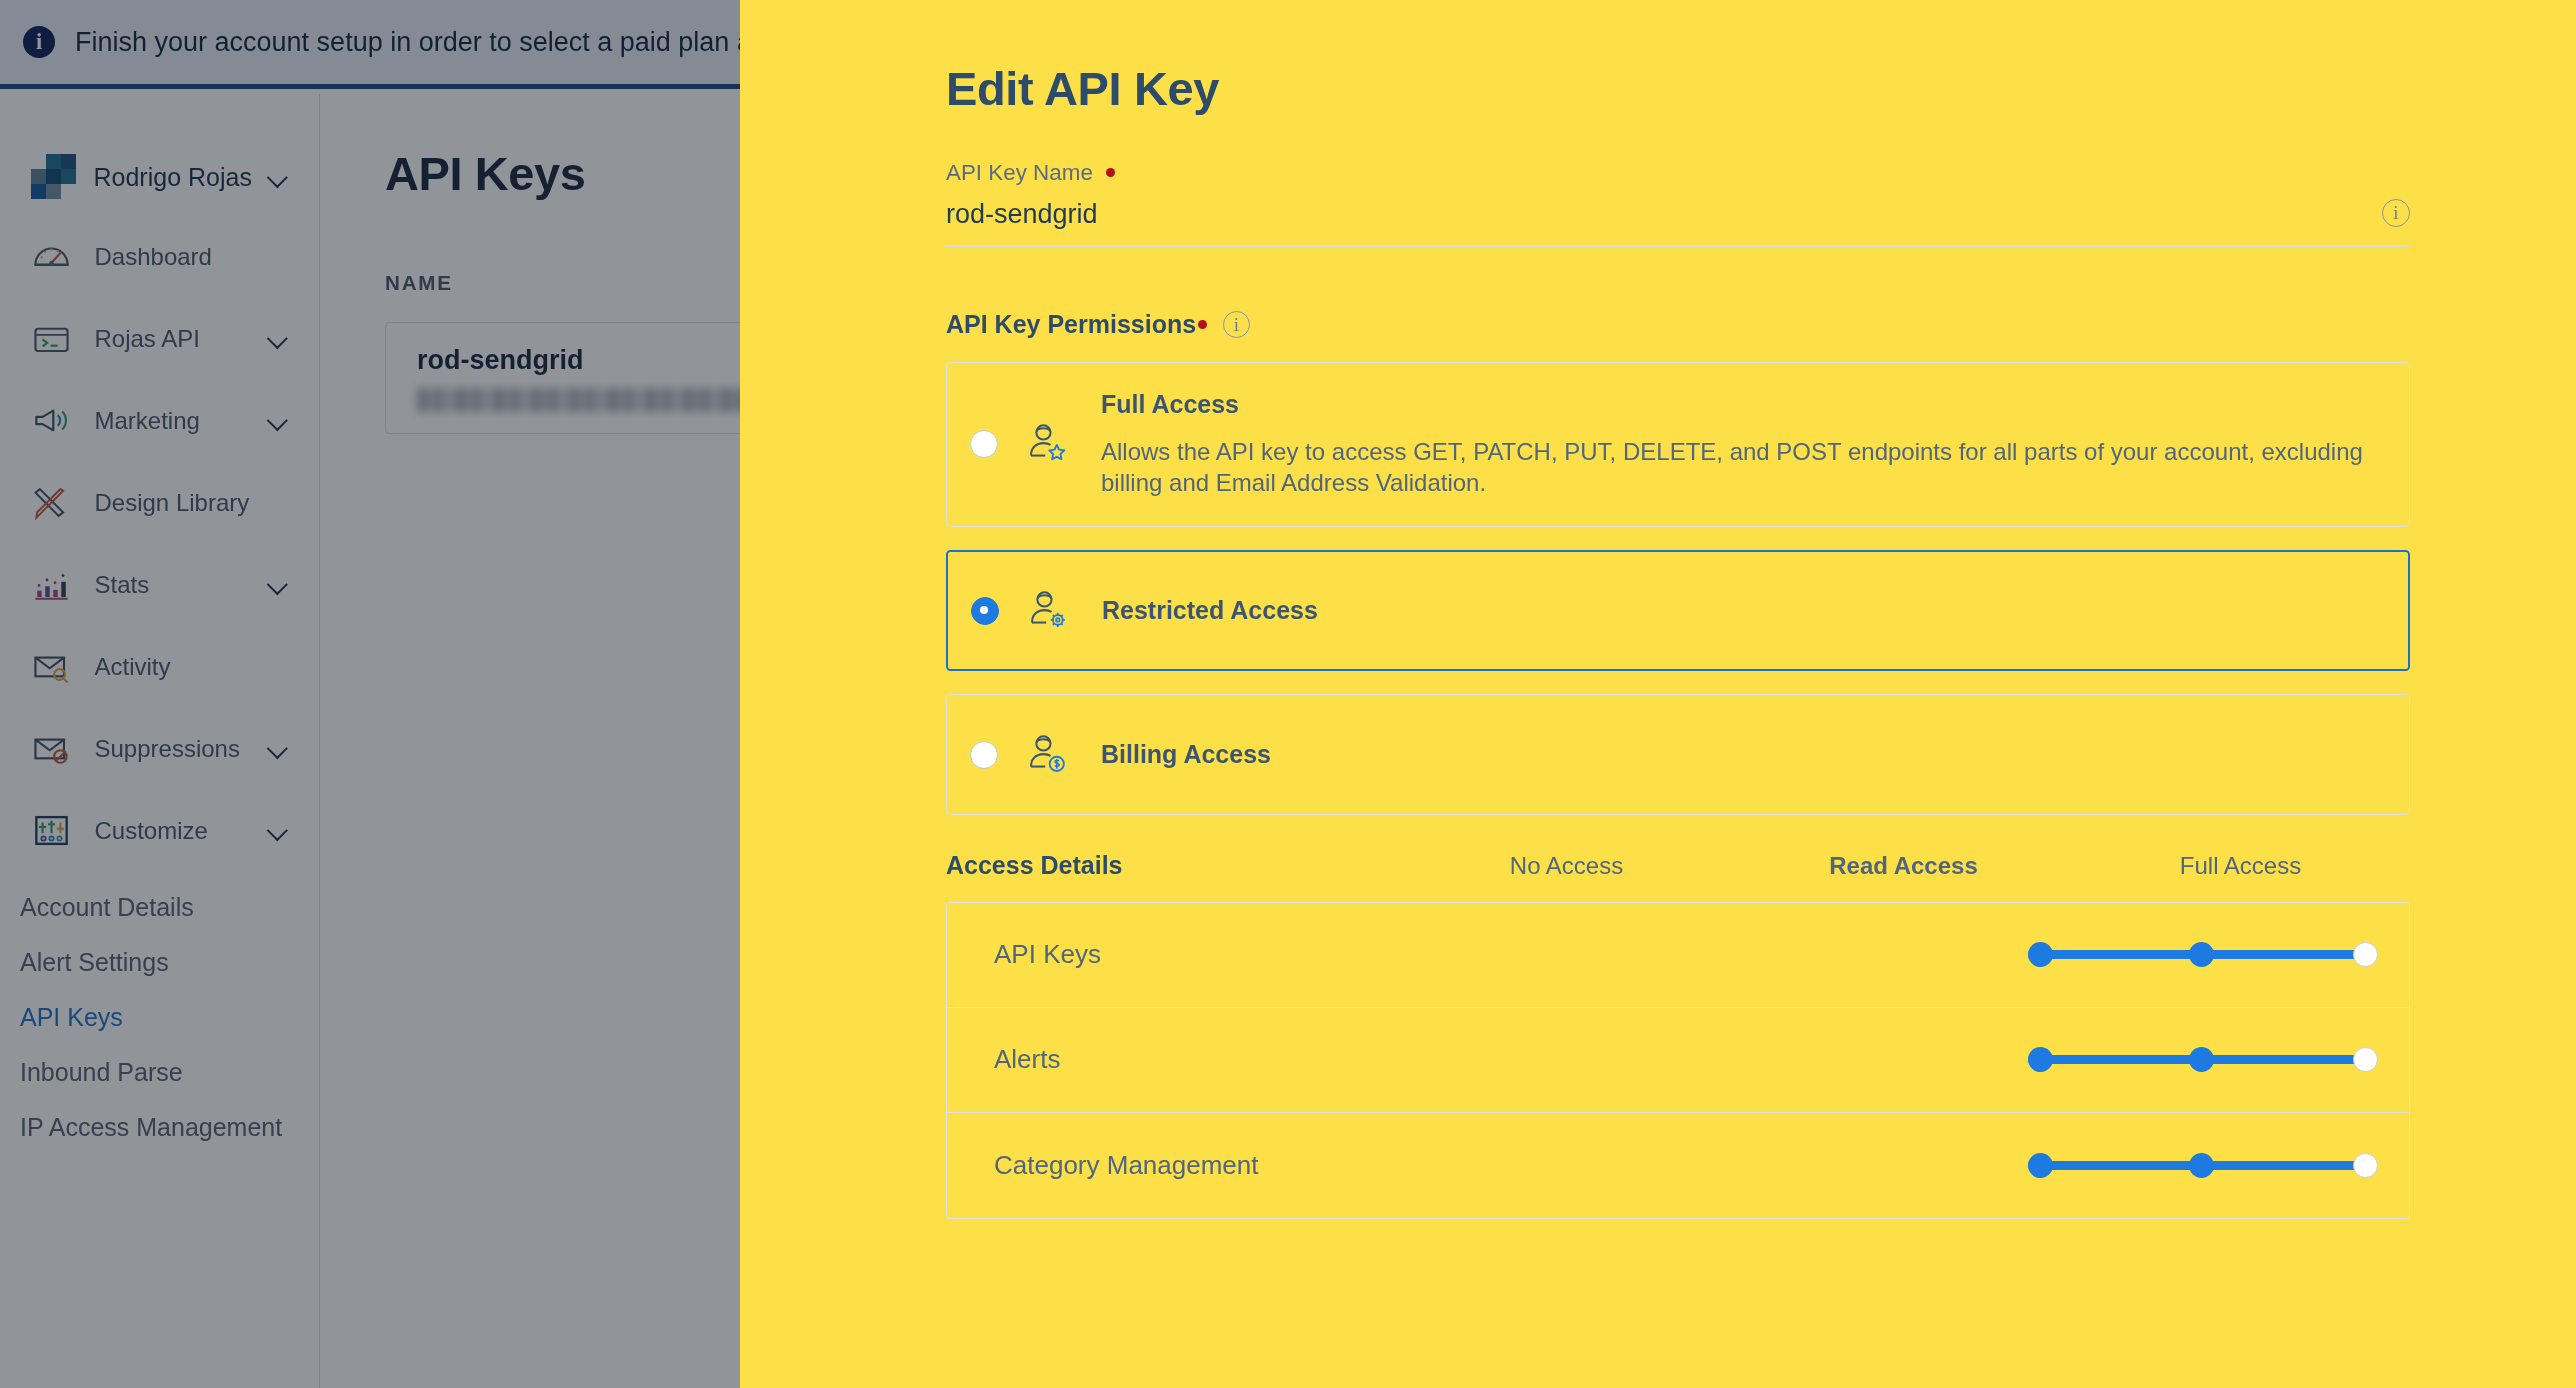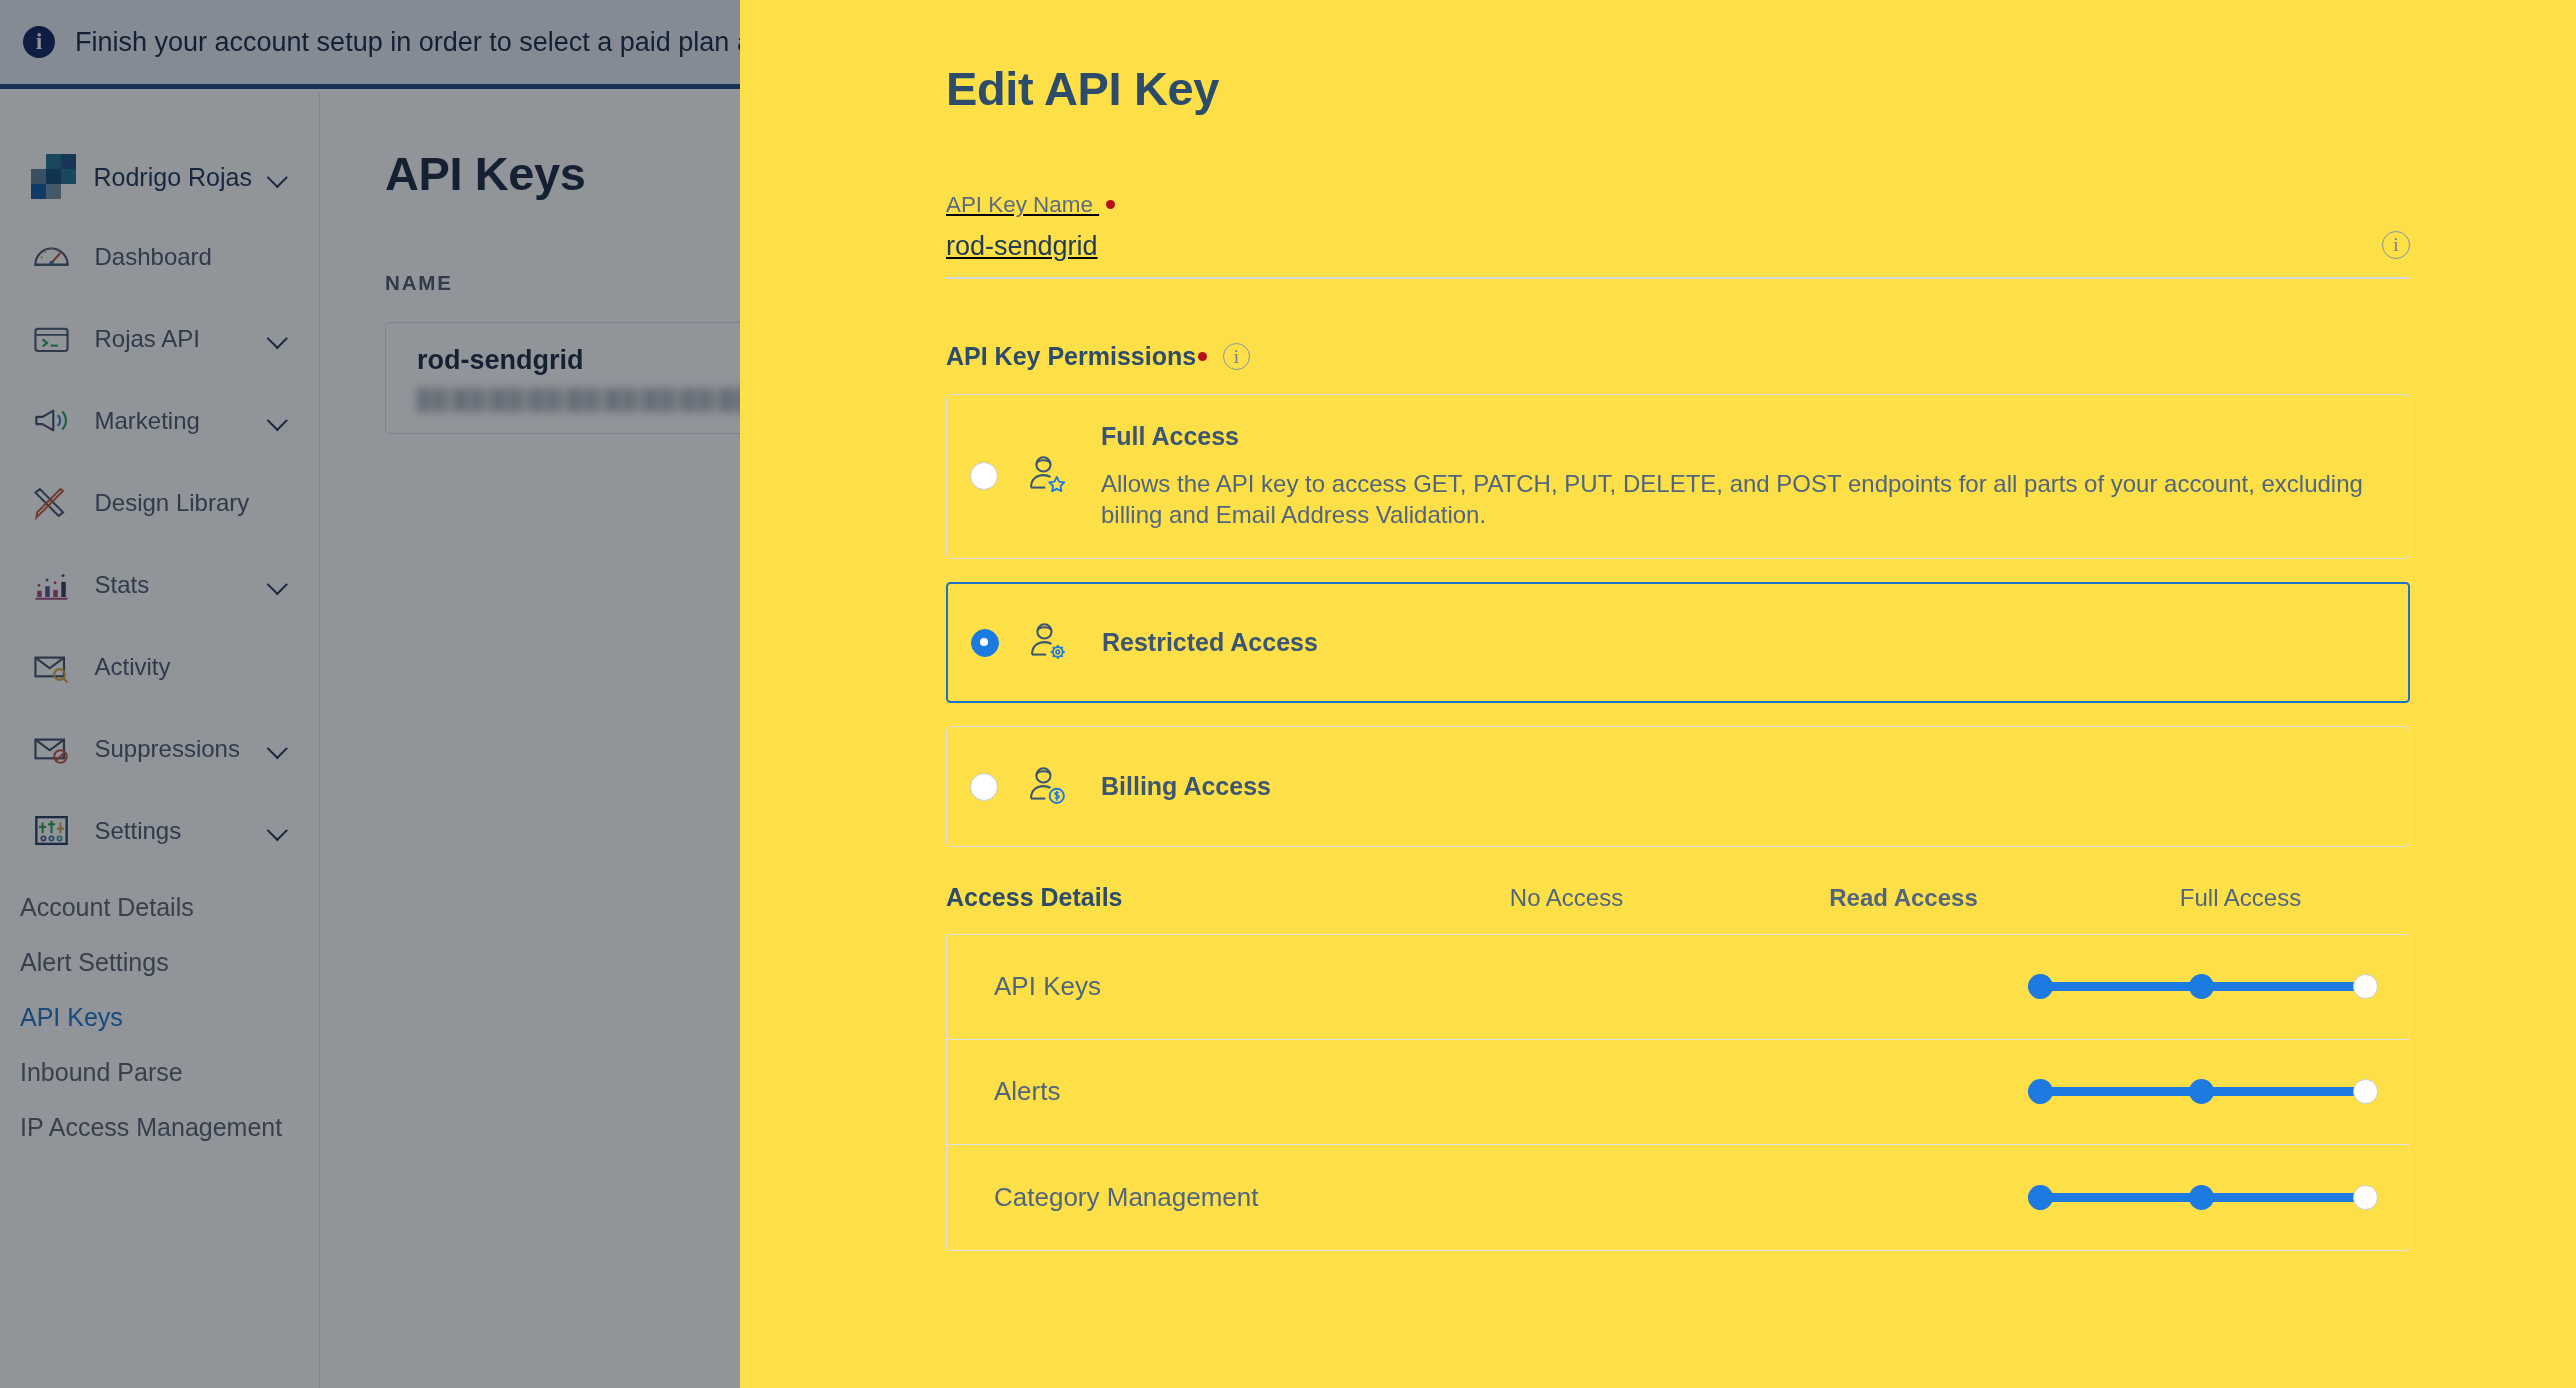--- a/index.html
+++ b/index.html
@@ -86,21 +86,21 @@
   }
 
   
   .modal {
     position: absolute; left: 740px; top: 0; width: 1836px; height: 1388px;
     background: #fde047; overflow: hidden;
     padding: 61px 166px 0 206px;
   }
   .modal-title { font-size: 47px; font-weight: bold; color: #2d4b6b; letter-spacing: -0.4px; }
 
-  .field { margin-top: 76px; position: relative; text-decoration: underline; }
+  .field { margin-top: 44px; position: relative; }
   .field-label { font-size: 22.4px; color: #5b6b80; }
   .req-dot { display:inline-block; width: 9px; height: 9px; border-radius: 50%; background:#b3121b; vertical-align: 2.7px; margin-left: 7.2px; }
   .field-value { margin-top: 12.6px; font-size: 27px; color: #223a56; padding-bottom: 15.2px; border-bottom: 2.7px solid #d7dbe0; }
   .info-circle {
     position: absolute; right: 0; bottom: 20px;
     width: 28px; height: 28px; border-radius: 50%; border: 1.8px solid #8795a8;
     color: #6f7f94; font-size: 19px; font-family: "Liberation Serif", serif;
     display:flex; align-items:center; justify-content:center; line-height: 1;
   }
 
@@ -278,21 +278,21 @@
               <line x1="9" y1="19" x2="17" y2="19" stroke="#2f9e5e" stroke-width="2.4"></line>
               <line x1="23" y1="12" x2="23" y2="26" stroke="#2f9e5e" stroke-width="2.4"></line>
               <line x1="19" y1="16" x2="27" y2="16" stroke="#2f9e5e" stroke-width="2.4"></line>
               <line x1="33" y1="14" x2="33" y2="26" stroke="#d9a441" stroke-width="2.4"></line>
               <line x1="29" y1="21" x2="37" y2="21" stroke="#d9a441" stroke-width="2.4"></line>
               <circle cx="14" cy="32" r="2.4" stroke="#5a4a96" stroke-width="2"></circle>
               <circle cx="23" cy="32" r="2.4" stroke="#2b7fc4" stroke-width="2"></circle>
               <circle cx="32" cy="32" r="2.4" stroke="#2f9e9e" stroke-width="2"></circle>
             </svg>
           </span>
-          <span class="nav-label">Settings</span>
+          <span class="nav-label">Customize</span>
           <div class="chev"></div>
         </div>
 
         <div style="margin-top:20px;">
           <div class="sub-item">Account Details</div>
           <div class="sub-item">Alert Settings</div>
           <div class="sub-item active">API Keys</div>
           <div class="sub-item">Inbound Parse</div>
           <div class="sub-item">IP Access Management</div>
         </div>

